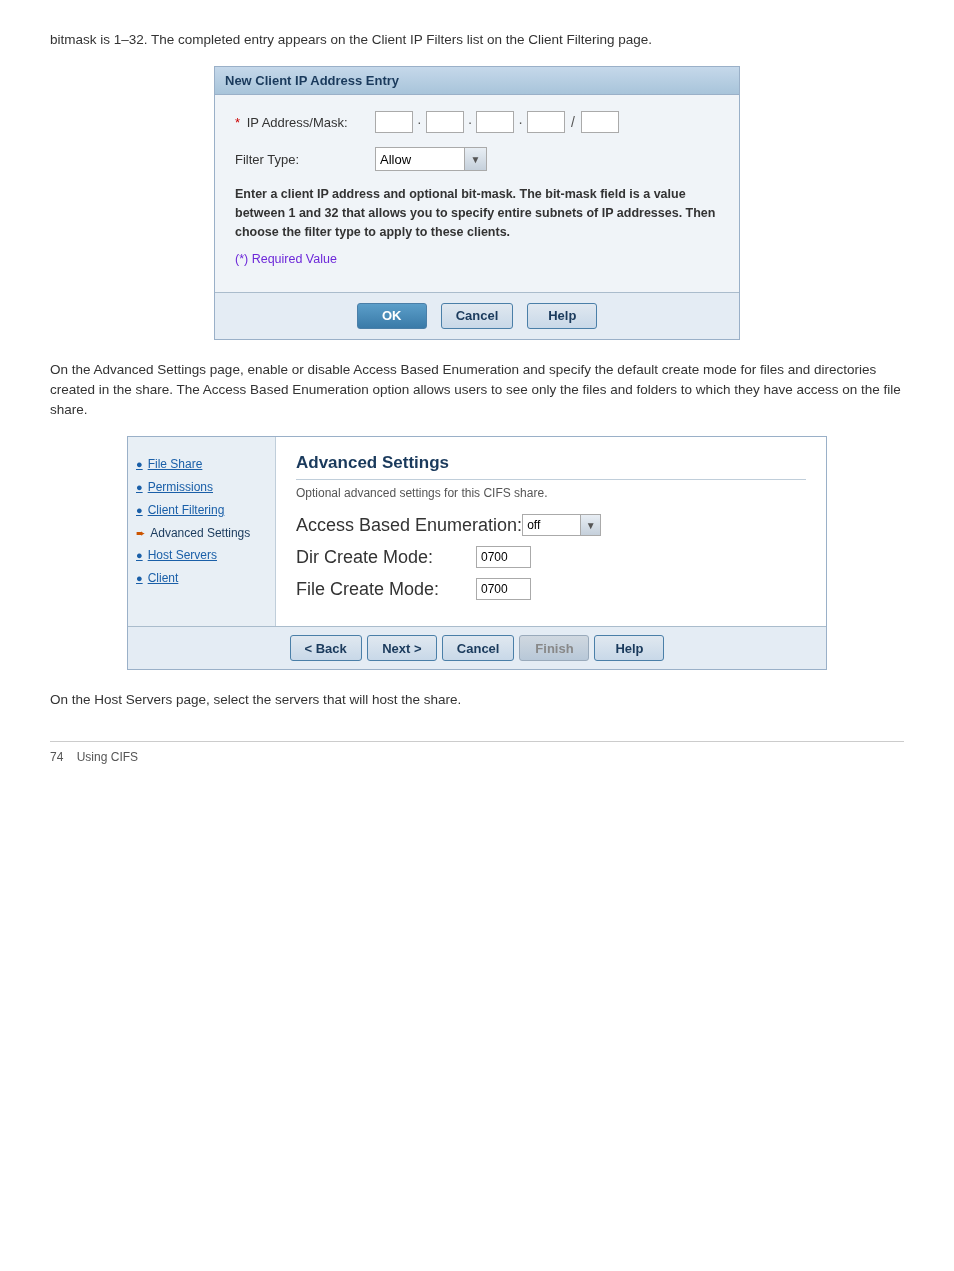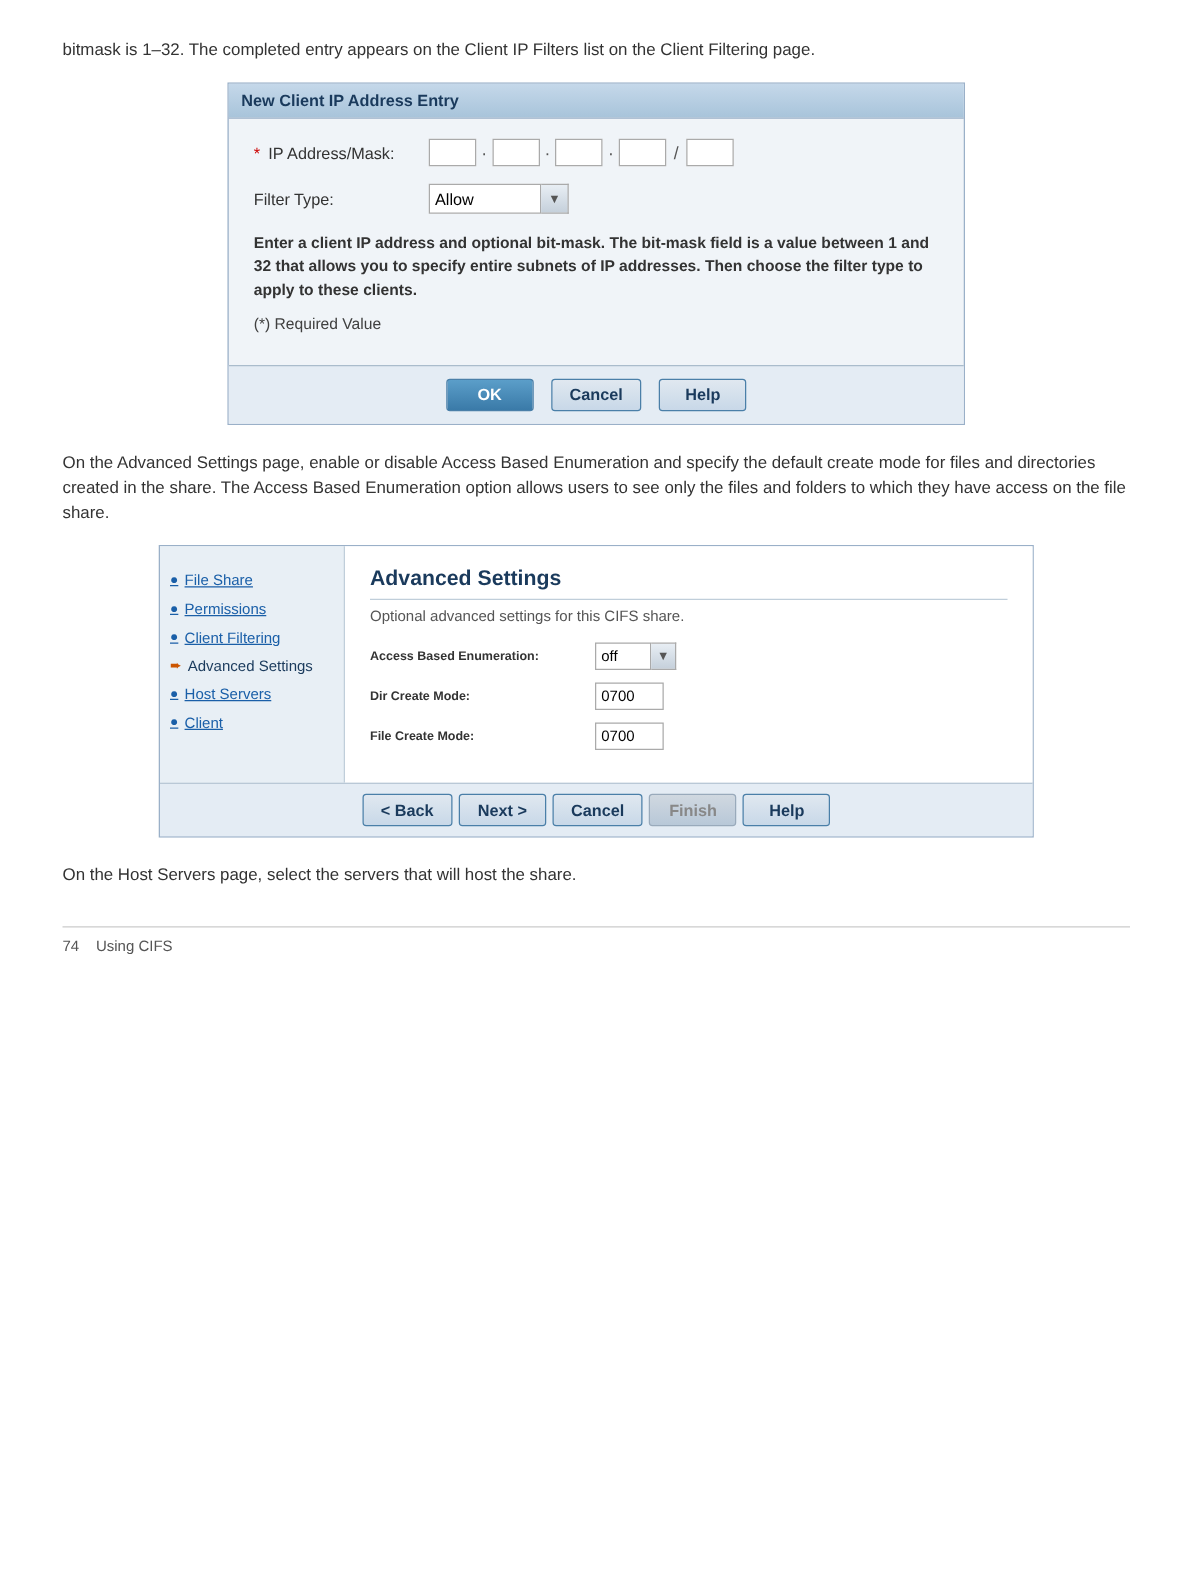--- a/index.html
+++ b/index.html
@@ -33,21 +33,21 @@
       font-weight: bold;
       color: #1a3a5c;
       border-bottom: 1px solid #9ab0c8;
     }
     .dialog-body {
       padding: 16px 20px;
     }
 
     
     .ip-dialog {
-      width: 590px;
+      width: 526px;
       margin: 0 auto 20px auto;
     }
     .ip-row {
       display: flex;
       align-items: center;
       margin-bottom: 14px;
     }
     .ip-label {
       min-width: 140px;
       font-size: 13px;
@@ -126,21 +126,21 @@
     }
     .info-text {
       font-size: 12.5px;
       color: #333;
       line-height: 1.5;
       margin-bottom: 10px;
       font-weight: bold;
     }
     .required-note {
       font-size: 12.5px;
-      color: #404040;
+      color: #6d28d9;
       margin-bottom: 10px;
     }
     .dialog-footer {
       border-top: 1px solid #aabccc;
       padding: 10px 20px;
       background: #e4ecf4;
       display: flex;
       justify-content: center;
       gap: 14px;
     }
@@ -229,38 +229,37 @@
       color: #555;
       margin-bottom: 14px;
     }
     .form-row {
       display: flex;
       align-items: center;
       margin-bottom: 10px;
     }
     .form-field-label {
       min-width: 180px;
-      font-size: 10px;
+      font-size: 18px;
       color: #333;
-      font-weight: bold;
     }
     .form-input-sm {
       width: 55px;
       height: 22px;
       border: 1px solid #aaa;
       background: #fff;
       font-size: 12px;
       padding: 0 4px;
     }
     .form-select-wrap {
       display: flex;
       align-items: center;
     }
     .form-select {
-      width: 45px;
+      width: 59px;
       height: 22px;
       border: 1px solid #aaa;
       background: #fff;
       font-size: 12px;
       padding: 0 4px;
       appearance: none;
       -webkit-appearance: none;
     }
     .form-select-arrow {
       width: 20px;

